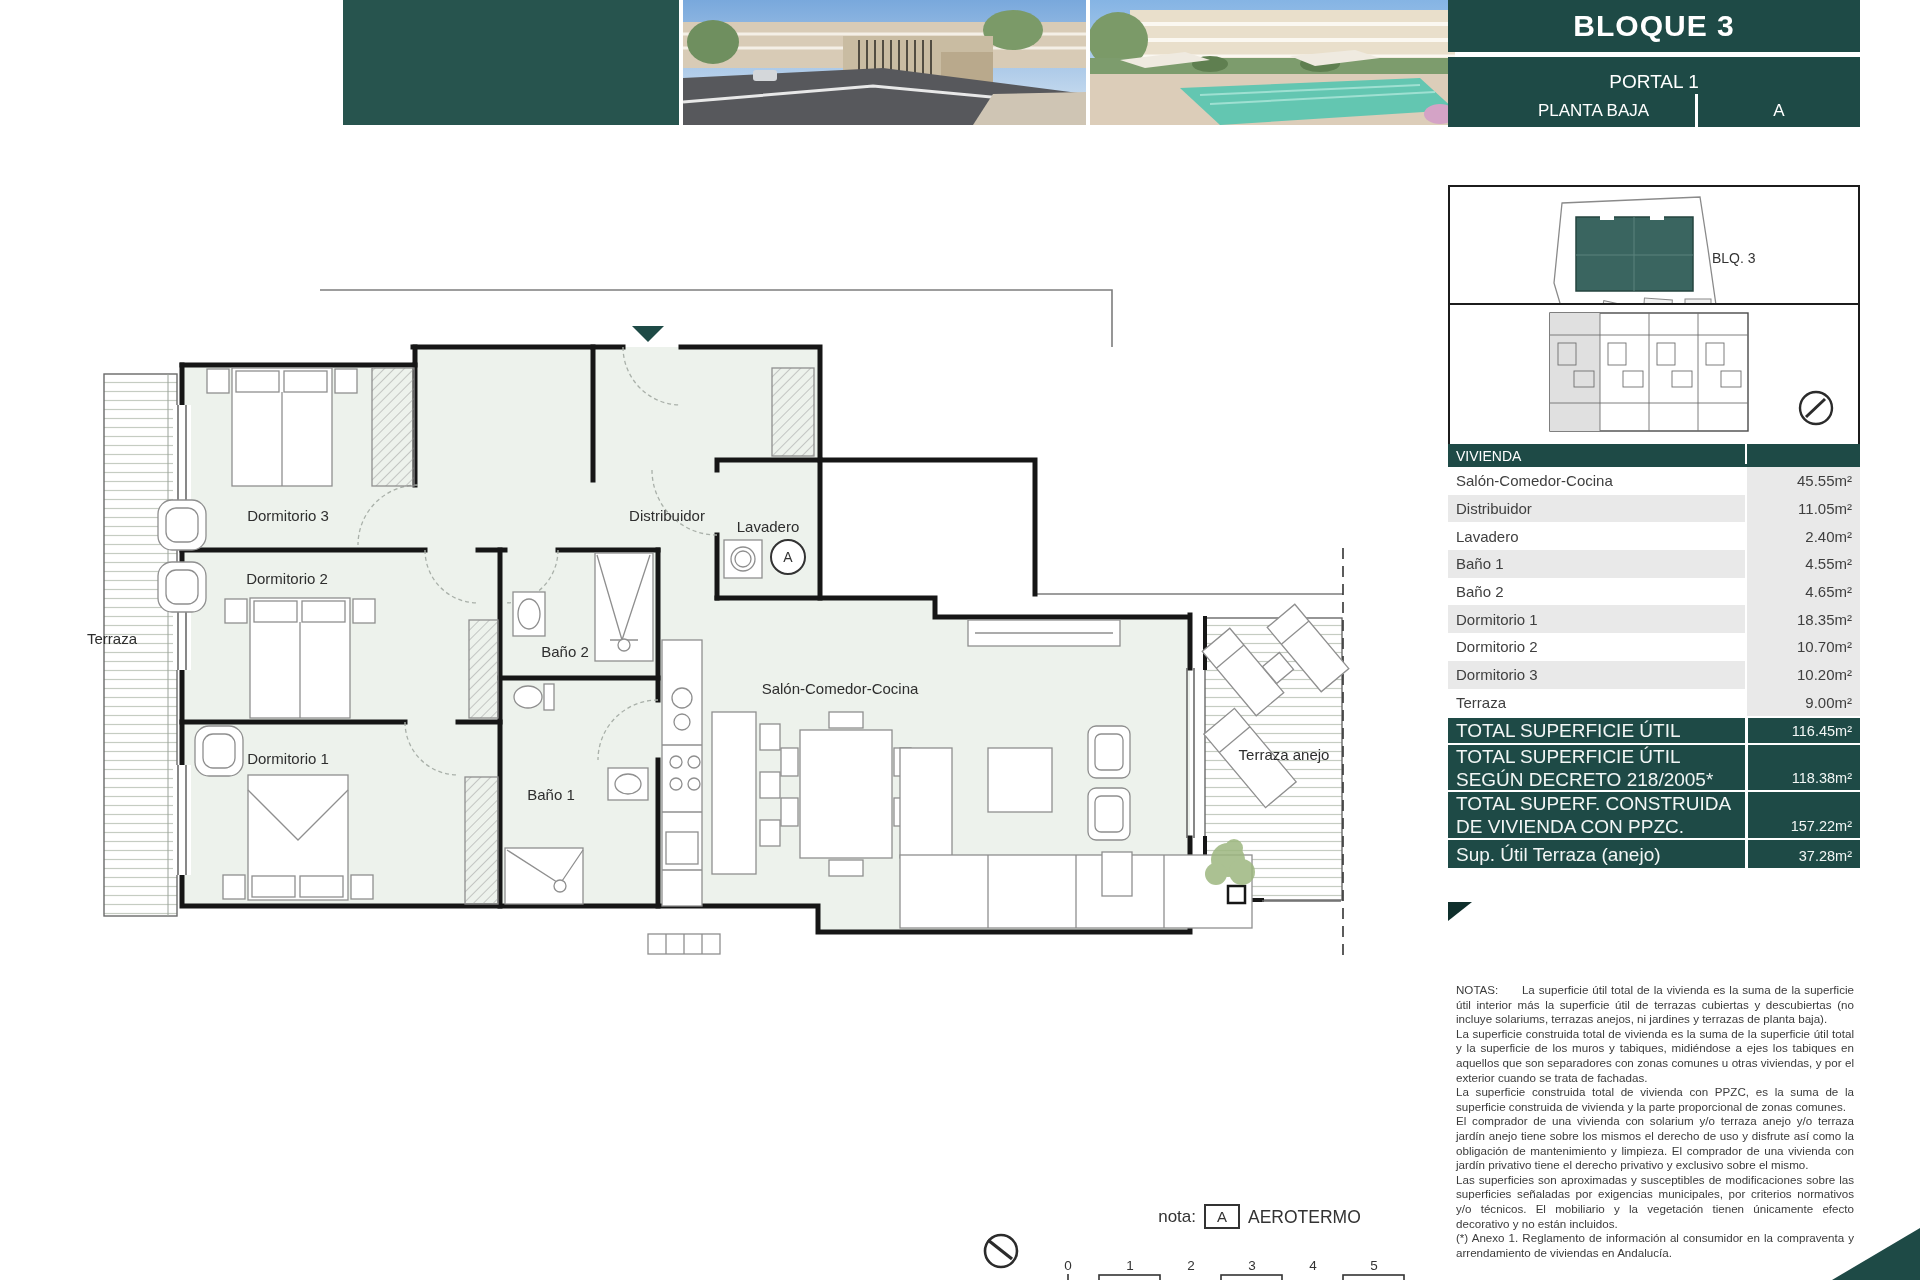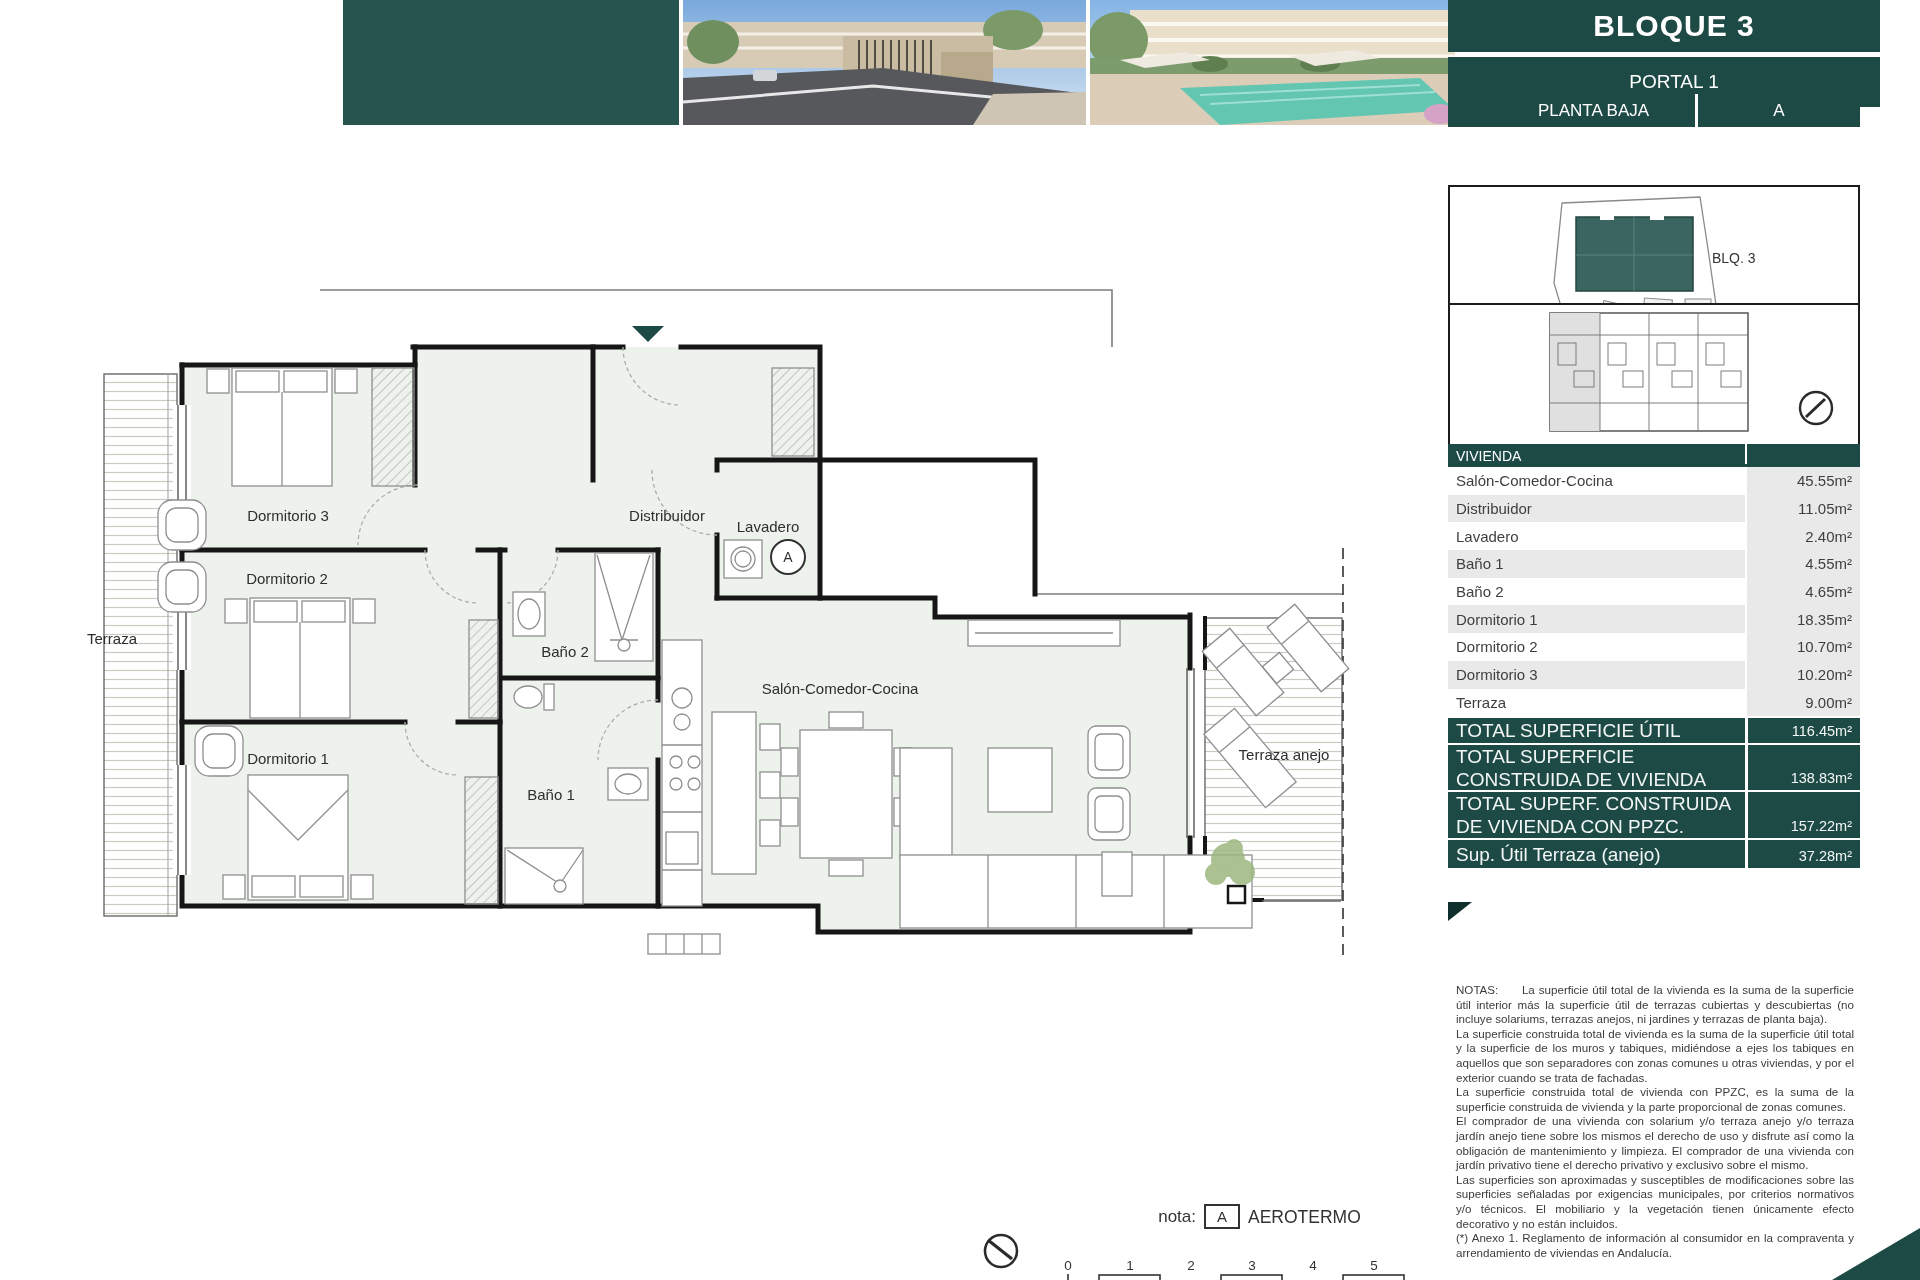--- a/index.html
+++ b/index.html
@@ -7,21 +7,21 @@
         font-family:"Liberation Sans", sans-serif;color:#3a3a3a;}
   .abs{position:absolute;}
   
   #hdr-teal{left:343px;top:0;width:336px;height:125px;background:#27544e;}
   .photo{top:0;height:125px;overflow:hidden;}
   #photo1{left:683px;width:403px;}
   #photo2{left:1090px;width:365px;}
   
   #panel{left:1448px;top:0;width:412px;height:1280px;}
   .band{position:absolute;left:0;width:412px;background:#1e4a46;color:#fff;
-        display:flex;align-items:center;justify-content:center;padding-left:20px;}
+        display:flex;align-items:center;justify-content:center;}
   #band-title{top:0;height:52px;font-size:30px;font-weight:bold;letter-spacing:1px;}
   #band-portal{top:57px;height:50px;font-size:19px;}
   #band-floor{top:94px;height:33px;font-size:17px;padding:0;}
   #band-floor .cellL{flex:0 0 203px;text-align:center;margin-left:44px;}
   #band-floor .divv{flex:0 0 3px;height:33px;background:#fff;}
   #band-floor .cellR{flex:1;text-align:center;}
   .cellbox{position:absolute;left:0;width:408px;background:#fff;border:2px solid #1c1c1c;}
   #cell-site{top:137px;height:172px;margin-top:48px;}
   #cell-key{top:303px;height:139px;}
   
@@ -472,22 +472,22 @@
       <div class="trow odd">
           <div class="lab">Terraza</div>
           <div class="val">9.00m²</div>
         </div>
 
       <div class="tot" style="height:25px">
           <div class="lab">TOTAL SUPERFICIE ÚTIL</div>
           <div class="val">116.45m²</div>
         </div>
       <div class="tot" style="height:45px">
-          <div class="lab">TOTAL SUPERFICIE CONSTRUIDA DE VIVIENDA</div>
-          <div class="val">138.83m²</div>
+          <div class="lab">TOTAL SUPERFICIE ÚTIL SEGÚN DECRETO 218/2005*</div>
+          <div class="val">118.38m²</div>
         </div>
       <div class="tot" style="height:46px">
           <div class="lab">TOTAL SUPERF. CONSTRUIDA DE VIVIENDA CON PPZC.</div>
           <div class="val">157.22m²</div>
         </div>
       <div class="tot" style="height:28px">
           <div class="lab">Sup. Útil Terraza (anejo)</div>
           <div class="val">37.28m²</div>
         </div>
     </div>

